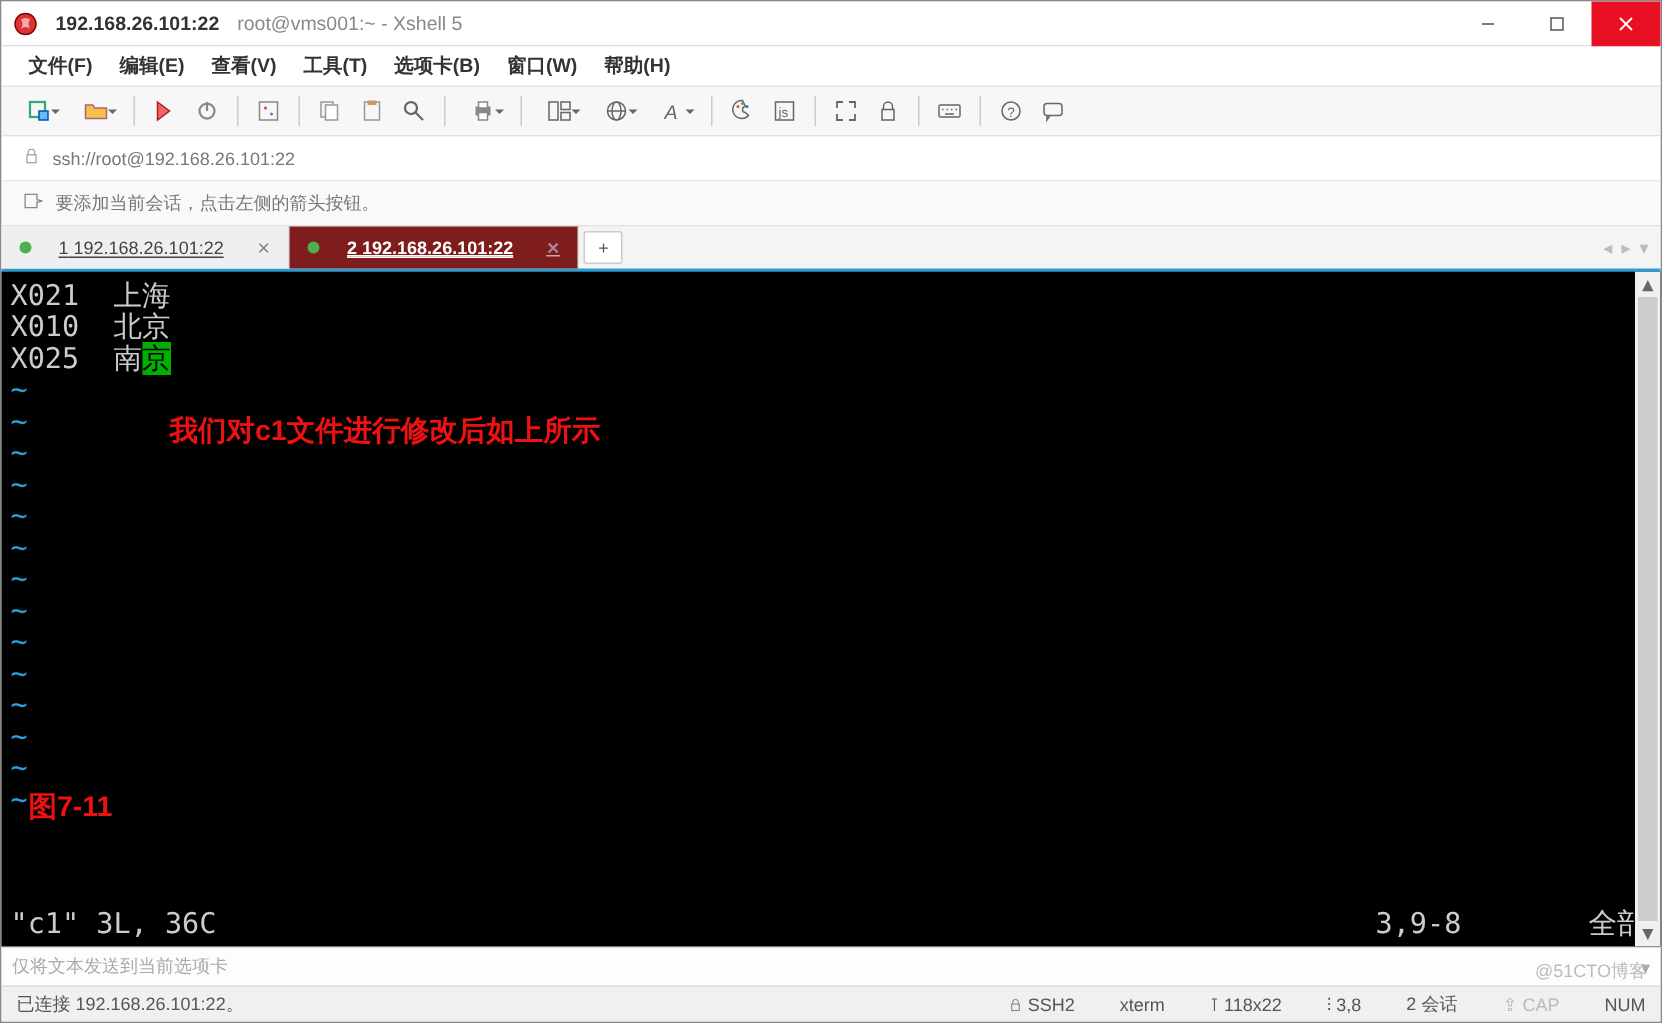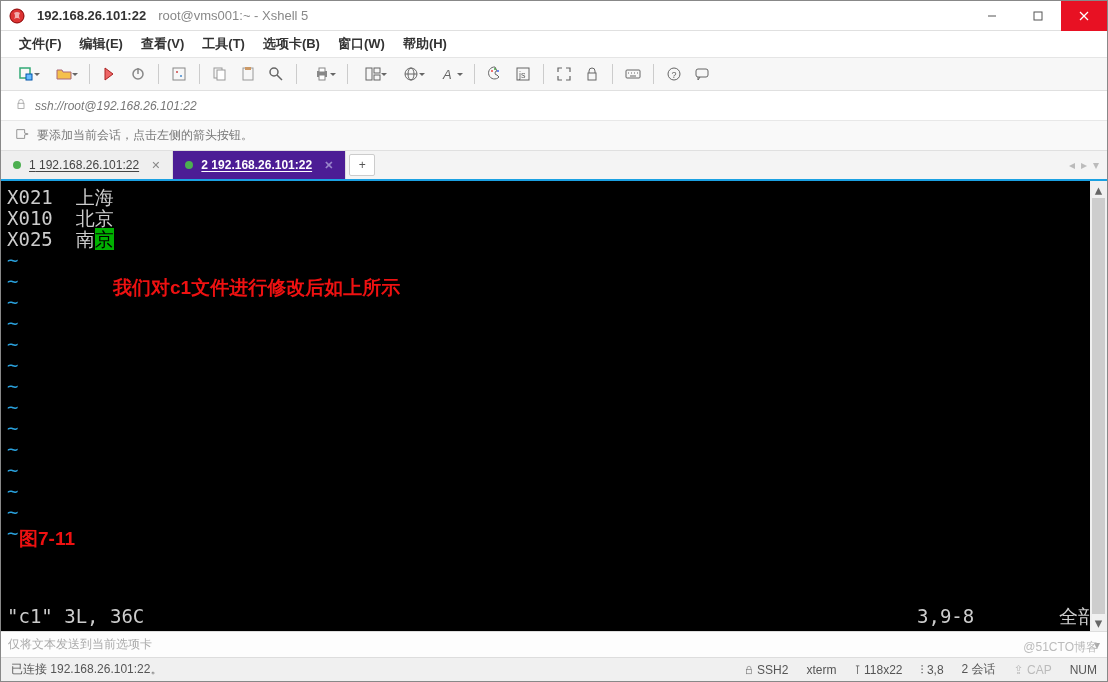--- a/index.html
+++ b/index.html
@@ -16,43 +16,43 @@
 .menubar { height:26px; display:flex; align-items:center; padding:0 10px; gap:2px; background:#fff;font-weight:bold; }
 .menu-item { padding:3px 8px; color:#333; cursor:pointer; font-size:13px; }
 .toolbar { height:34px; display:flex; align-items:center; padding:0 8px; gap:4px; background:#f7f7f7; border-top:1px solid #e5e5e5; border-bottom:1px solid #e0e0e0; }
 .tool-btn { width:24px; height:24px; display:flex; align-items:center; justify-content:center; cursor:pointer; border-radius:2px; color:#555; position:relative; }
 .tool-btn.drop { width:34px; }
 .tool-btn.drop::after { content:""; border:3px solid transparent; border-top-color:#666; position:absolute; right:3px; top:11px; }
 .tool-sep { width:1px; height:20px; background:#ccc; margin:0 4px; }
 .addressbar { height:30px; display:flex; align-items:center; padding:0 14px; gap:8px; background:#fff; border-bottom:1px solid #e8e8e8; color:#777; font-size:12px; }
 .infobar { height:30px; display:flex; align-items:center; padding:0 14px; gap:8px; background:#f9f9f9; border-bottom:1px solid #e0e0e0; color:#777; font-size:12px; }
 .tabbar { height:30px; display:flex; align-items:stretch; background:#f4f4f4; border-bottom:2px solid #1ba1e2; position:relative; }
-.session-tab { display:flex; align-items:center; padding:0 12px; gap:8px; font-size:12px; cursor:pointer; border-right:1px solid #ddd; background:#efefef; color:#444; }
-.session-tab.active { background:#4c1d95; color:#fff; font-weight:bold; }
+.session-tab { display:flex; align-items:center; padding:0 12px; gap:18px; font-size:12px; cursor:pointer; border-right:1px solid #ddd; background:#efefef; color:#444; }
+.session-tab.active { background:#7f1d1d; color:#fff; font-weight:bold;text-decoration:underline; }
 .session-tab .dot { width:8px; height:8px; border-radius:50%; background:#4caf50; }
 .session-tab .close-x { font-size:11px; opacity:.6; margin-left:4px; }
 .session-tab.active .close-x { color:#cce; }
 .session-tab .tab-label { text-decoration:underline; text-underline-offset:2px; }
 .tab-add { width:26px; display:flex; align-items:center; justify-content:center; border:1px solid #ccc; margin:3px; background:#fff; cursor:pointer; color:#555; border-radius:2px; }
 .tab-nav { margin-left:auto; display:flex; align-items:center; padding:0 8px; gap:6px; color:#bbb; }
 .terminal { flex:1; background:#000; color:#ccc; font-family:"NSimSun","SimSun","Consolas",monospace; font-size:19px; line-height:21px; padding:6px 0 0 6px; position:relative; overflow:hidden; }
 .terminal .row { white-space:pre; }
 .tilde { color:#2aa1dd; }
 .cursor-char { background:#00b000; color:#000; }
 .annotation { color:#e11; font-weight:bold; position:absolute; font-family:"Microsoft YaHei",sans-serif; }
 .status-vim { position:absolute; bottom:4px; left:6px; right:10px; display:flex; color:#ccc; }
 .status-vim .svl { flex:1; }
 .status-vim .svp { min-width:120px; text-align:left; }
 .status-vim .sva { min-width:60px; text-align:right; }
 .scrollbar { position:absolute; right:0; top:0; width:17px; height:100%; background:#f0f0f0; display:flex; flex-direction:column; }
 .scrollbar .arrow { height:17px; display:flex; align-items:center; justify-content:center; color:#666; cursor:pointer; }
 .scrollbar .track { flex:1; position:relative; }
 .scrollbar .thumb { position:absolute; top:0; left:2px; right:2px; height:100%; background:#cdcdcd; }
 .inputbar { height:26px; display:flex; align-items:center; padding:0 7px; background:#fdfdfd; border-top:1px solid #ddd; color:#aaa; font-size:12px; }
-.statusbar { height:24px; display:flex; align-items:center; padding:0 10px; background:#f0f0f0; border-top:1px solid #ddd; color:#555; font-size:12px; gap:18px; }
+.statusbar { height:24px; display:flex; align-items:center; padding:0 10px; background:#f0f0f0; border-top:1px solid #ddd; color:#555; font-size:12px; gap:30px; }
 .statusbar .sp { flex:1; }
 .watermark { position:absolute; right:10px; bottom:26px; color:#bbb; font-size:12px; pointer-events:none; }
 .icon-svg { width:16px; height:16px; }
 </style>
 </head>
 <body>
 
 <div class="window">
 
   <div class="titlebar">
@@ -224,21 +224,21 @@
           <path d="M6 11l-2 3v-3" fill="none" stroke="#666"></path>
         </svg>
       </div>
   </div>
 
   <div class="addressbar">
     <span><svg width="12" height="12" viewBox="0 0 16 16">
           <rect x="4" y="7" width="8" height="7" fill="none" stroke="#999"></rect>
           <path d="M5 7V5a3 3 0 0 1 6 0v2" fill="none" stroke="#999"></path>
         </svg></span>
-    <span style="flex:1;font-style:italic;">ssh://root@192.168.26.101:22</span>
+    <span style="flex:1;">ssh://root@192.168.26.101:22</span>
   </div>
 
   <div class="infobar">
     <span><svg width="14" height="14" viewBox="0 0 16 16">
           <path d="M2 3h9v4l4 1-4 1v4H2z" fill="none" stroke="#888"></path>
         </svg></span>
     <span>要添加当前会话，点击左侧的箭头按钮。</span>
   </div>
 
   <div class="tabbar">

